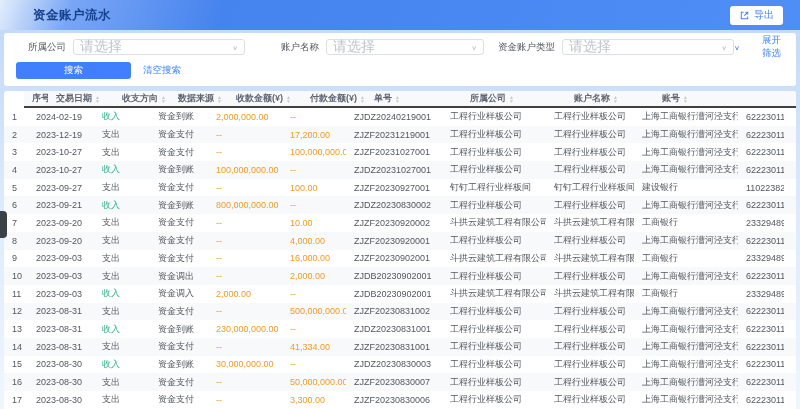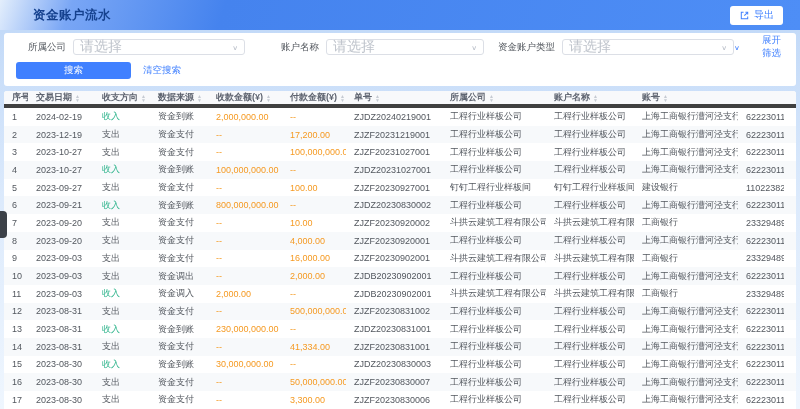--- a/index.html
+++ b/index.html
@@ -31,21 +31,21 @@
   .expand { margin-left:auto; margin-right:2px; color:#4080ff; font-size:9.5px;
     display:flex; align-items:center; gap:21px; cursor:pointer; background:none; border:none; }
   .expand .chev { color:#4080ff; }
   .btn-row { margin-top:7px; display:flex; align-items:center; }
   .search-btn { width:115px; height:17px; background:#4080ff; color:#fff; font-size:9.5px;
     border:none; border-radius:3px; cursor:pointer; }
   .clear-btn { margin-left:12px; color:#4080ff; font-size:9.5px; background:none; border:none; cursor:pointer; }
 
   
   .table-card { background:#fff; margin-top:5px; border-radius:3px 3px 0 0; height:318px; overflow:hidden; }
-  .thead { display:flex; height:17px; background:#f8f9fb; align-items:center; border-bottom:4px solid #404040; }
+  .thead { display:flex; height:17px; background:#f8f9fb; align-items:center; border-bottom:2px solid #404040;margin-left:20px; }
   .th { font-size:9px; color:#5e6470; font-weight:bold; display:flex; align-items:center; gap:3px;
     padding-left:8px; white-space:nowrap; overflow:hidden; cursor:pointer; }
   .sort { display:inline-flex; flex-direction:column; }
   .sort span { font-size:5px; line-height:4px; color:#c6cbd3; }
   .trow { display:flex; height:17.7px; align-items:center; }
   .trow:nth-child(even) { background:#f7f9fb; }
   .td { font-size:9px; color:#52575e; padding-left:8px; white-space:nowrap; overflow:hidden; }
   .green { color:#2bb38a; }
   .amt { color:#f59a23; }
   .c0{width:24px} .c1{width:66px} .c2{width:56px} .c3{width:58px} .c4{width:74px}

